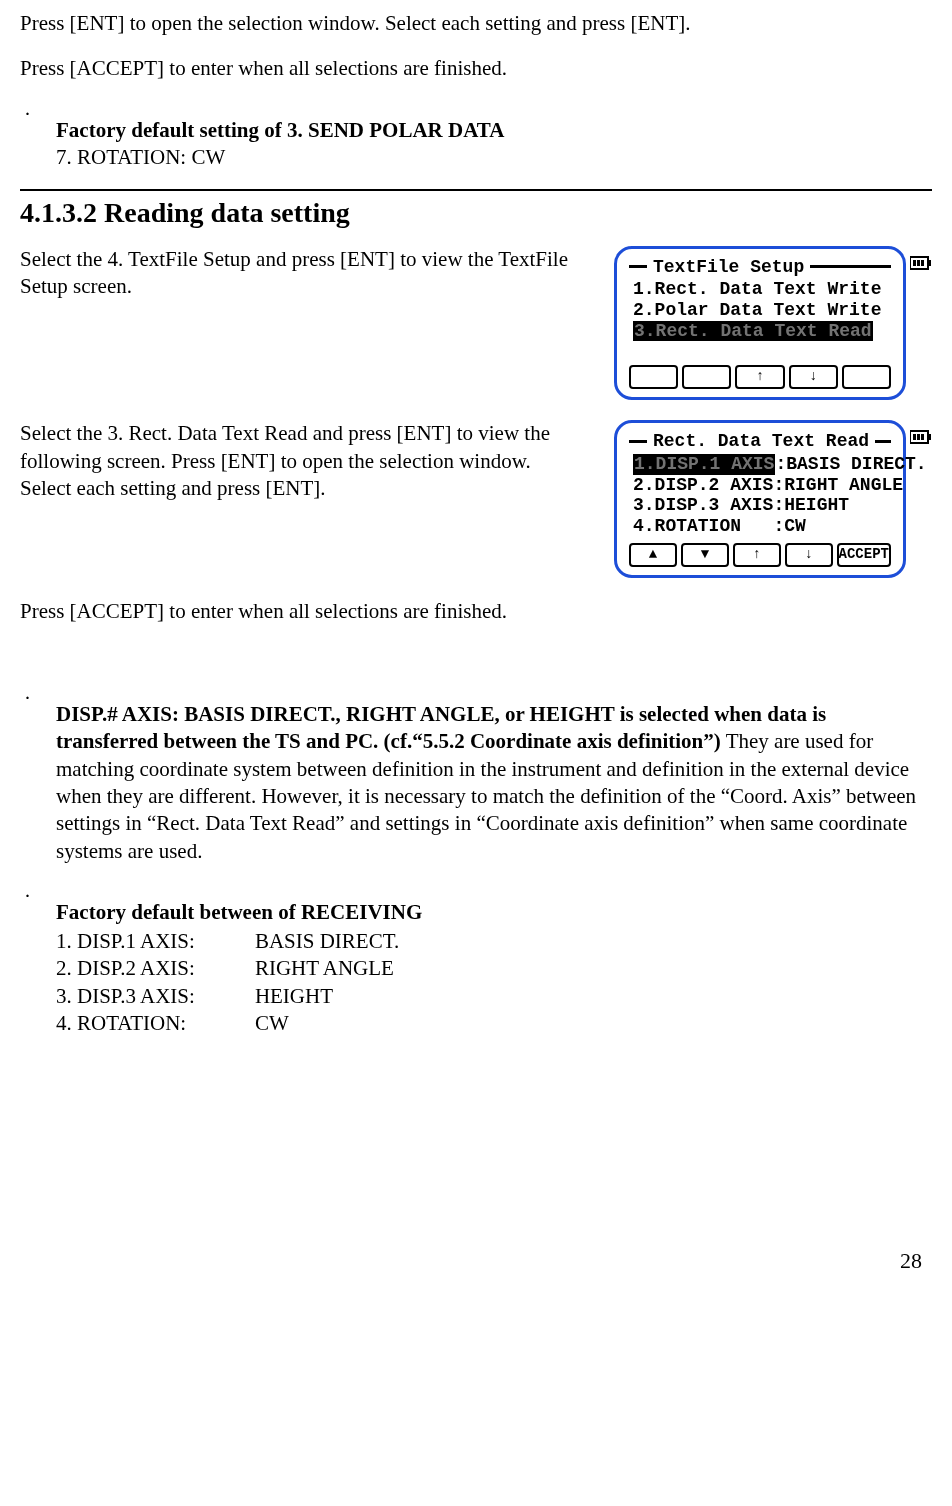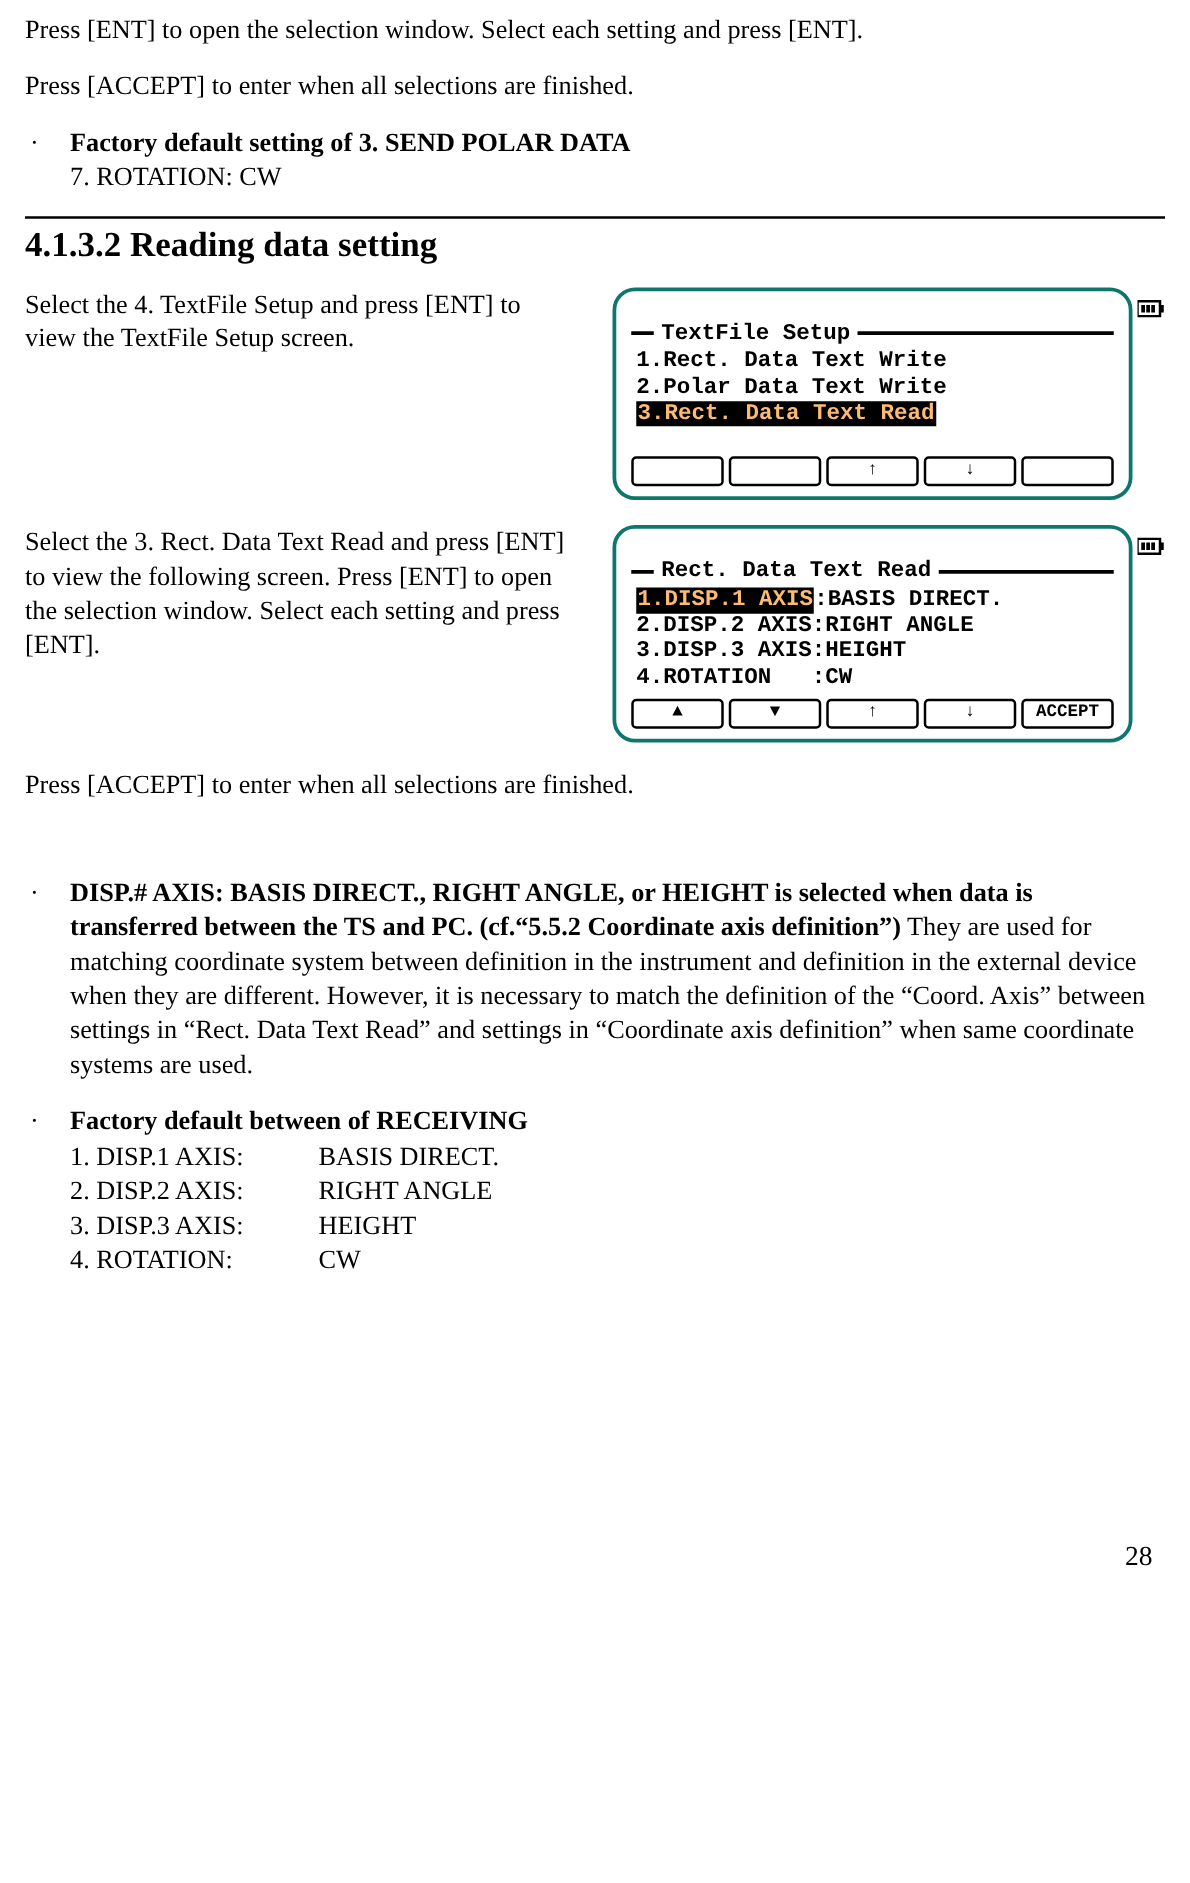--- a/index.html
+++ b/index.html
@@ -9,21 +9,21 @@
     margin: 0;
     padding: 10px 20px 20px 20px;
     width: 912px;
     color: #000;
     background: #fff;
   }
   .para { margin: 0 0 18px 0; }
   .bullet-block { margin: 0 0 18px 0; }
   .bullet-row { display: flex; }
   .bullet { width: 32px; padding-left: 4px; }
-  .bullet-body { flex: 1; }
+  .bullet-body { flex: 1; margin-top: 16px; }
   .bold { font-weight: bold; }
   hr.rule {
     border: none;
     border-top: 2px solid #000;
     margin: 6px 0 4px 0;
   }
   .section-title {
     font-size: 28px;
     font-weight: bold;
     margin: 0 0 14px 0;
@@ -48,24 +48,24 @@
     padding-right: 10px;
   }
 
   
   .lcd-wrap {
     display: flex;
     align-items: flex-start;
     gap: 4px;
   }
   .lcd {
-    border: 3px solid #0f766e;
+    border: 3px solid #1d4ed8;
     border-radius: 18px;
-    width: 416px;
-    padding: 24px 10px 8px 10px;
+    width: 292px;
+    padding: 8px 10px 8px 10px;
     font-family: "Courier New", monospace;
     font-size: 18px;
     font-weight: bold;
     line-height: 1.15;
     box-sizing: border-box;
   }
   .lcd-title {
     display: flex;
     align-items: center;
     margin-bottom: 2px;
@@ -78,21 +78,21 @@
   }
   .lcd-title .trail {
     border-top: 3px solid #000;
     flex: 1;
     margin-left: 6px;
     margin-right: 2px;
   }
   .lcd-line { white-space: pre; padding-left: 6px; }
   .sel {
     background: #000;
-    color: #fdba74;
+    color: #737373;
     white-space: pre;
     display: inline-block;
     padding: 0 1px;
   }
   .lcd-soft {
     display: flex;
     gap: 4px;
     margin-top: 6px;
     padding: 0 2px;
   }

